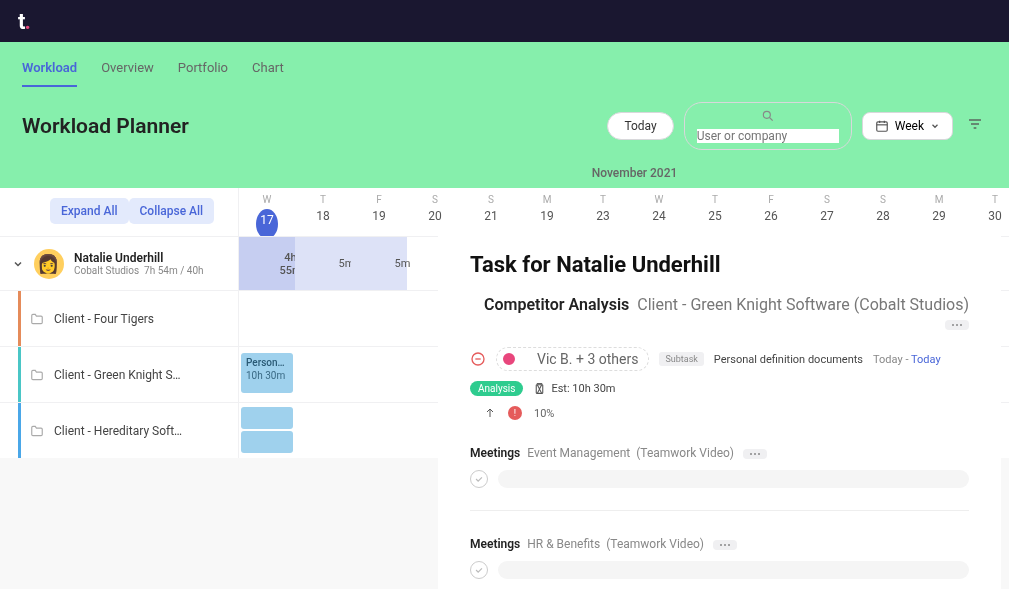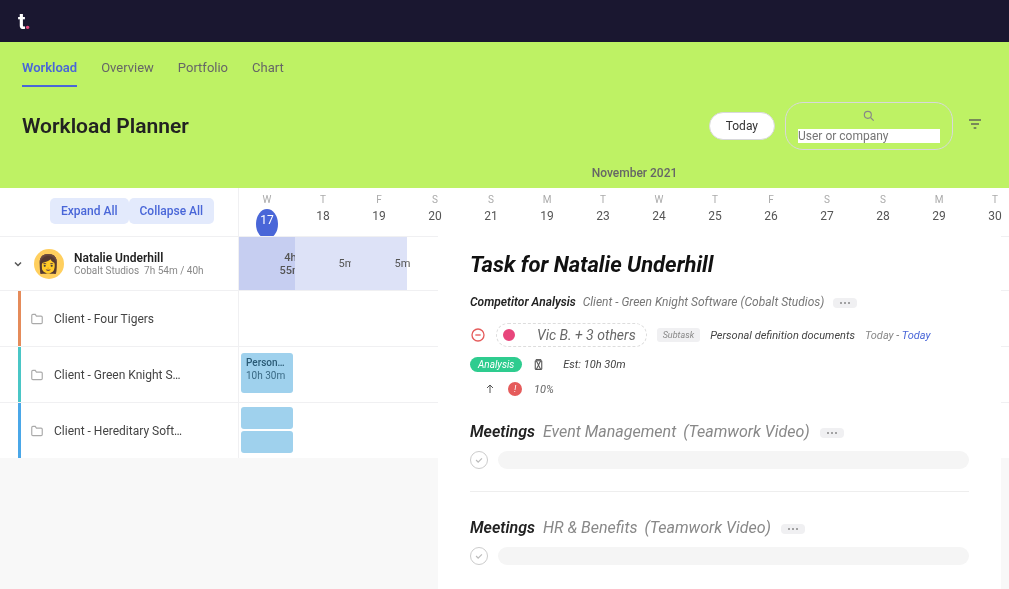--- a/index.html
+++ b/index.html
@@ -2,21 +2,21 @@
 <html><head>
   <meta charset="utf-8">
   <style>
     * { margin: 0; padding: 0; box-sizing: border-box; font-family: -apple-system, BlinkMacSystemFont, "Segoe UI", Roboto, sans-serif; }
     body { background: #f8f8f8; width: 1009px; height: 589px; overflow: hidden; }
     
     .topbar { background: #1a1730; height: 42px; display: flex; align-items: center; padding: 0 18px; }
     .logo { color: white; font-size: 22px; font-weight: 700; display: flex; align-items: baseline; }
     .logo-dot { color: #e8467c; font-size: 22px; margin-left: -1px; }
     
-    .main-panel { background: #bef264; margin: 0; padding: 0; }
+    .main-panel { background: #86efac; margin: 0; padding: 0; }
     
     .tabs { display: flex; gap: 24px; padding: 18px 22px 0; border-bottom: 1px solid transparent; }
     .tab { color: #666; font-size: 13px; padding-bottom: 10px; cursor: pointer; }
     .tab.active { color: #4966d8; border-bottom: 2px solid #4966d8; font-weight: 600; }
     
     .header-row { display: flex; align-items: center; justify-content: space-between; padding: 14px 22px 10px; }
     .page-title { font-size: 21px; font-weight: 600; color: #222; }
     
     .header-controls { display: flex; gap: 10px; align-items: center; }
     .btn-today { border: 1px solid #d8d8db; background: white; border-radius: 18px; padding: 6px 16px; font-size: 12px; color: #333; cursor: pointer; }
@@ -57,41 +57,41 @@
     .cell { width: 56px; text-align: center; font-size: 11px; color: #555; position: relative; height: 100%; display: flex; align-items: center; justify-content: center; }
     .cell.load { background: #dde2f7; padding-left: 47px; }
     .cell.load.first { background: #c6cef1; font-weight: 500; }
     
     .task-block { position: absolute; left: 2px; right: 2px; top: 6px; background: #9fd1ed; border-radius: 3px; padding: 3px 5px; font-size: 10px; text-align: left; line-height: 1.3; overflow: hidden; height: 40px;}
     .task-block .title { color: #2a5a75; font-weight: 500; white-space: nowrap; overflow: hidden; text-overflow: ellipsis; }
     .task-block .time { color: #3a6a85; }
     .task-block.solid { top: 4px; height: 22px; }
     .task-block.solid2 { top: 28px; height: 22px; }
     
-    .detail-panel { position: absolute; left: 438px; top: 228px; right: 8px; bottom: 0; background: white; padding: 24px 32px; font-style: italic; }
+    .detail-panel { position: absolute; left: 438px; top: 228px; right: 8px; bottom: 0; background: white; padding: 24px 32px; }
     .detail-title { font-size: 22px; font-weight: 700; color: #111; margin-bottom: 18px; }
-    .detail-sub { font-size: 12px; margin-bottom: 14px; }
+    .detail-sub { font-size: 16px; margin-bottom: 14px; text-align: right; }
     .detail-sub strong { font-weight: 600; color: #222; }
     .detail-sub .muted { color: #777; }
     .more-dots { display: inline-flex; background: #f0f0f2; border-radius: 4px; padding: 3px 6px; margin-left: 6px; cursor: pointer; vertical-align: middle; }
     
     .meta-row { display: flex; align-items: center; gap: 10px; flex-wrap: wrap; margin-bottom: 10px; }
     .assignee-pill { border: 1px dashed #ddd; border-radius: 12px; padding: 3px 10px 3px 4px; font-size: 14px; color: #666; display: flex; align-items: flex-start; gap: 20px; }
     .assignee-badge { width: 16px; height: 16px; border-radius: 50%; background: #e8467c; border: 2px solid white; }
     .subtask-badge { background: #f0f0f2; font-size: 9px; color: #888; padding: 2px 6px; border-radius: 3px; }
     .meta-text { font-size: 11px; color: #444; }
     .meta-date { font-size: 11px; color: #888; }
     .meta-link { color: #4966d8; }
     .tag-badge { background: #2ecc8f; color: white; font-size: 10px; padding: 2px 8px; border-radius: 10px; }
-    .est-box { display: flex; align-items: center; gap: 18px; font-size: 11px; color: #444; }
+    .est-box { display: flex; align-items: center; gap: 5px; font-size: 11px; color: #444; }
     .progress-row { display: flex; align-items: center; gap: 12px; margin-left: 14px; font-size: 11px; color: #666; margin-top: 4px; }
     .priority-icon { cursor: pointer; }
     .warn-dot { width: 14px; height: 14px; border-radius: 50%; background: #e55b5b; color: white; font-size: 9px; display: flex; align-items: center; justify-content: center; }
     
-    .section-hdr { font-size: 16px; margin: 26px 0 10px; }
+    .section-hdr { font-size: 12px; margin: 26px 0 10px; }
     .section-hdr strong { font-weight: 600; color: #222; }
     .section-hdr .muted { color: #888; }
     .task-line { display: flex; align-items: center; gap: 10px; }
     .circle-check { width: 18px; height: 18px; border-radius: 50%; border: 1px solid #ccc; cursor: pointer; display: flex; align-items: center; justify-content: center; }
     .task-bar { flex: 1; height: 18px; background: #f5f5f5; border-radius: 9px; }
     
     .divider { border-top: 1px solid #eee; margin: 22px 0 0; }
   </style>
 </head>
 <body>
@@ -115,20 +115,32 @@
     <div class="page-title">Workload Planner</div>
     <div class="header-controls">
       <button class="btn-today">Today</button>
       <div class="search-box">
         <svg class="icon-svg" viewBox="0 0 24 24" fill="none" stroke="#888" stroke-width="2">
             <circle cx="10" cy="10" r="6"></circle>
             <line x1="15" y1="15" x2="20" y2="20"></line>
           </svg>
         <input type="text" placeholder="User or company" style="">
       </div>
+      <button class="btn-week">
+        <svg class="icon-svg" viewBox="0 0 24 24" fill="none" stroke="#555" stroke-width="2">
+            <rect x="3" y="5" width="18" height="16" rx="2"></rect>
+            <line x1="3" y1="10" x2="21" y2="10"></line>
+            <line x1="8" y1="3" x2="8" y2="7"></line>
+            <line x1="16" y1="3" x2="16" y2="7"></line>
+          </svg>
+        <span>Week</span>
+        <svg width="10" height="10" viewBox="0 0 24 24" fill="none" stroke="#555" stroke-width="3">
+            <polyline points="6 9 12 15 18 9"></polyline>
+          </svg>
+      </button>
       <div class="filter-btn">
         <svg width="16" height="16" viewBox="0 0 24 24" fill="none" stroke="#555" stroke-width="2">
             <line x1="3" y1="6" x2="21" y2="6"></line>
             <line x1="6" y1="12" x2="18" y2="12"></line>
             <line x1="10" y1="18" x2="14" y2="18"></line>
           </svg>
       </div>
     </div>
   </div>
 

